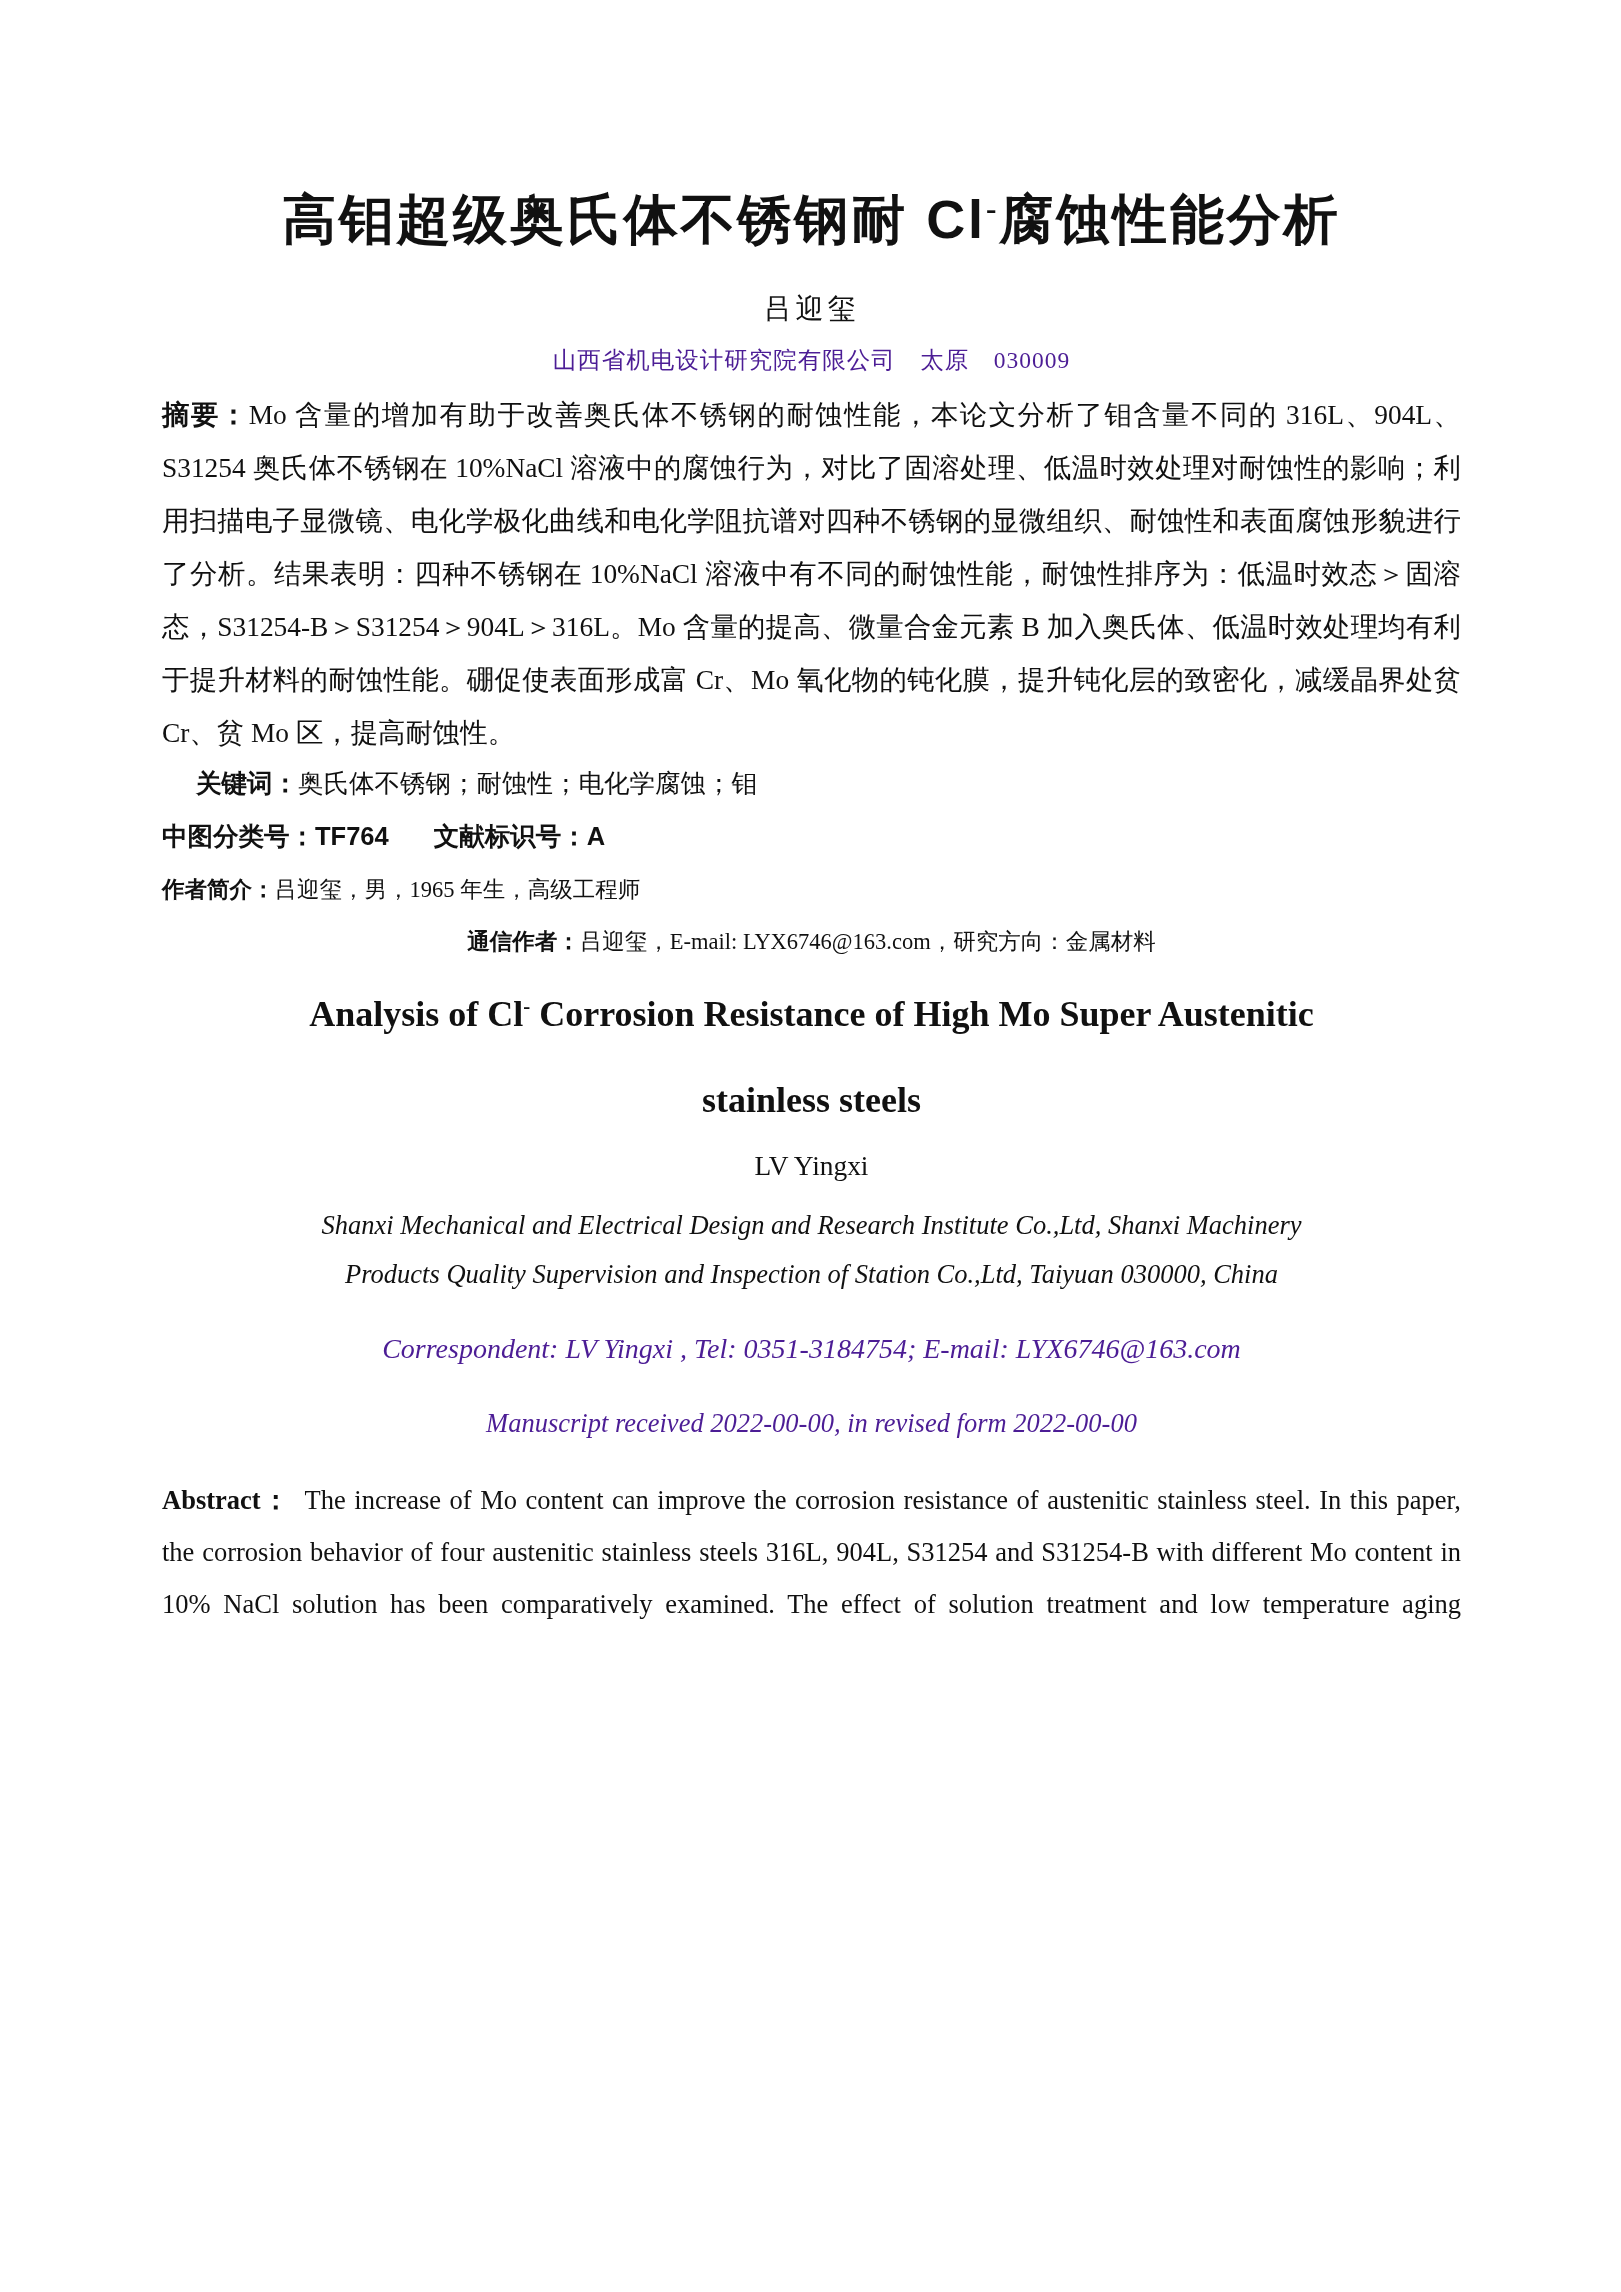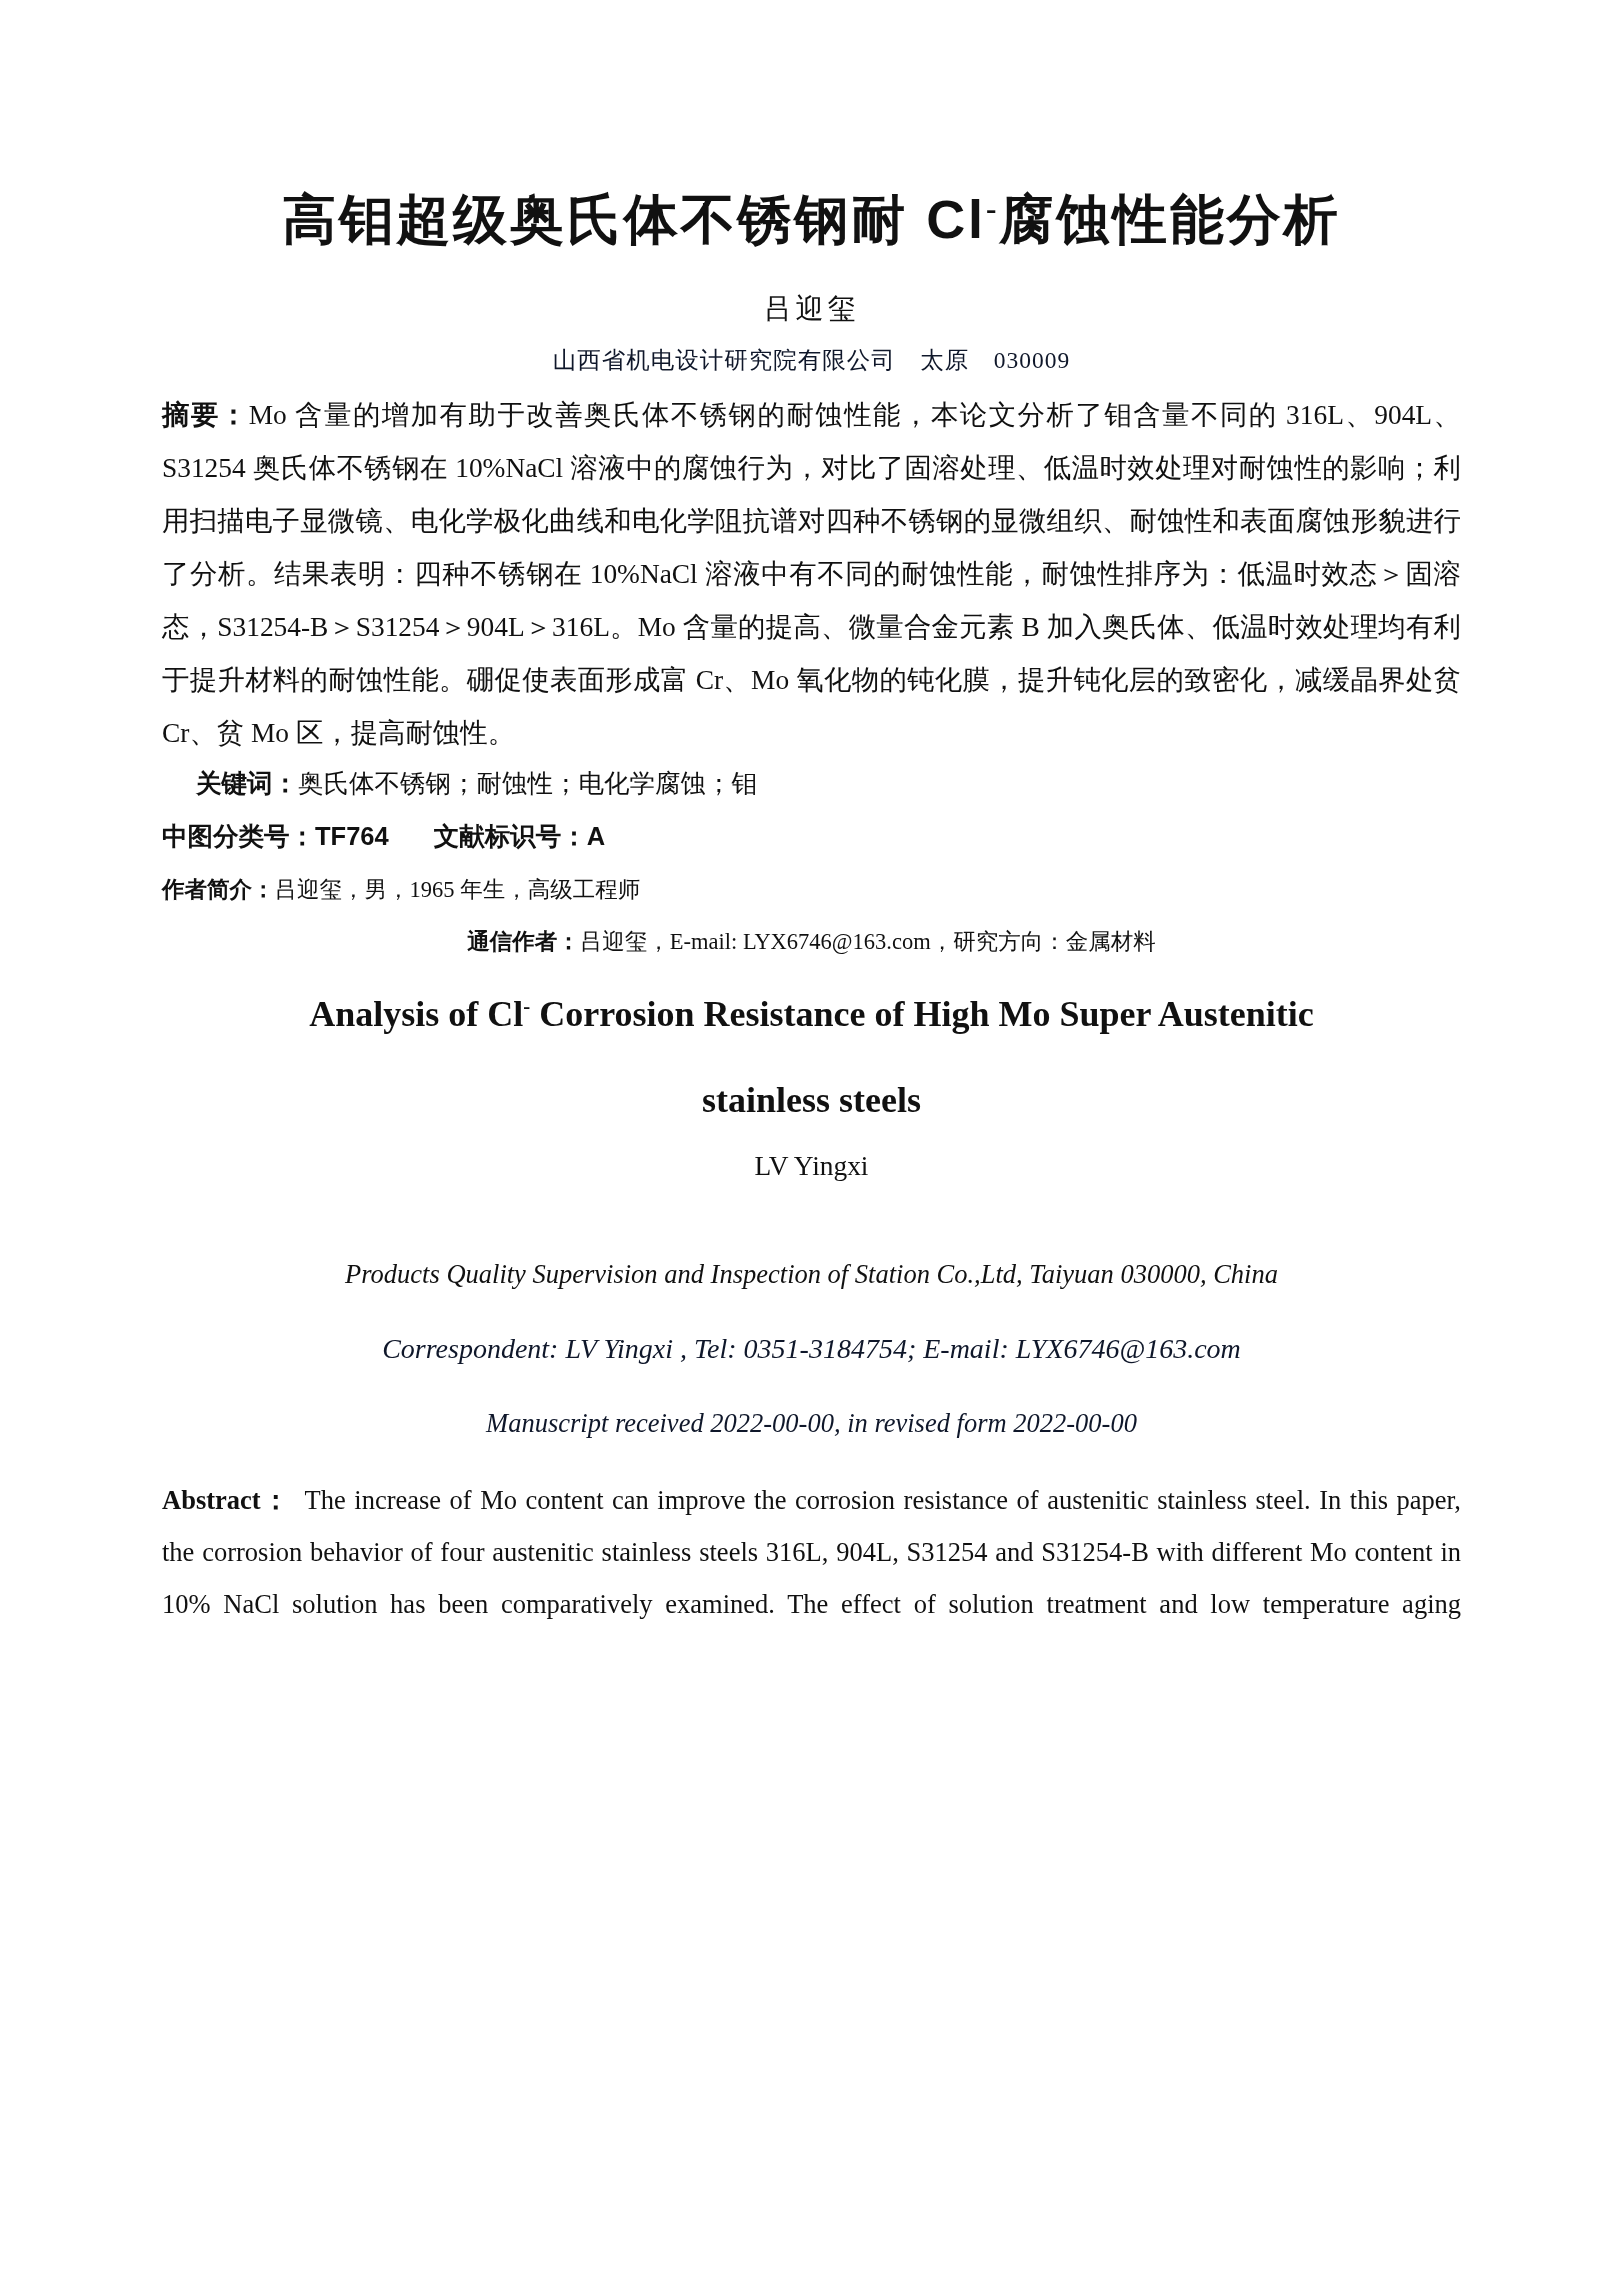--- a/index.html
+++ b/index.html
@@ -7,21 +7,21 @@
     position:relative;
     width:1621px;height:1636px;
     background:#ffffff;
     overflow:hidden;
     font-family:"Liberation Serif","DejaVu Serif",serif;
     color:#111111;
   }
   .blk{position:absolute;left:162px;width:1299px;}
   .center{text-align:center;}
   .justify{text-align:justify;text-justify:auto;}
-  .red{color:#0f172a;}
+  .red{color:#4c1d95;}
   .italic{font-style:italic;}
   .zh-label{font-family:"Liberation Sans","DejaVu Sans",sans-serif;font-weight:bold;}
   sup{font-size:58%;vertical-align:super;line-height:0;}
 
   .title-zh{
     top:182px;
     font-family:"Liberation Sans","DejaVu Sans",sans-serif;
     font-weight:bold;
     font-size:54px;line-height:74px;letter-spacing:2.9px;
   }
@@ -77,21 +77,21 @@
   </div>
 
   <h2 class="blk center title-en" style="margin:0;">
     <span><span>Analysis of Cl</span><sup>-</sup><span> Corrosion Resistance of High Mo Super Austenitic</span></span><br>
     <span>stainless steels</span>
   </h2>
 
   <div class="blk center author-en">LV Yingxi</div>
 
   <div class="blk center affil-en italic">
-    <br>
+    <span>Shanxi Mechanical and Electrical Design and Research Institute Co.,Ltd, Shanxi Machinery</span><br>
     <span>Products Quality Supervision and Inspection of Station Co.,Ltd, Taiyuan 030000, China</span>
   </div>
 
   <div class="blk center correspondent italic red">Correspondent: LV Yingxi , Tel: 0351-3184754; E-mail: LYX6746@163.com</div>
 
   <div class="blk center manuscript italic red">Manuscript received 2022-00-00, in revised form 2022-00-00</div>
 
   <div class="blk justify abstract-en">
     <span class="en-label">Abstract：</span><span class="gap"></span><span>The increase of Mo content can improve the corrosion resistance of austenitic stainless steel. In this paper, the corrosion behavior of four austenitic stainless steels 316L, 904L, S31254 and S31254-B with different Mo content in 10% NaCl solution has been comparatively examined. The effect of solution treatment and low temperature aging treatment on the corrosion resistance of steels was compared. The microstructure, corrosion resistance and surface corrosion morphology of the four stainless steels were characterized by means of scanning electron microscope, electrochemical scanning polarization curves and electrochemical impedance spectroscope. The results show that the four stainless steels present different corrosion performance in 10% NaCl solution, their corrosion resistance can be ranked as follows: low temperature aging state &gt; solid solution state for all steels; whilst S31254-B &gt; S31254 &gt; 904L &gt; 316L. The increase of Mo content, the addition of B and the aging treatment at low temperature</span>
   </div>

